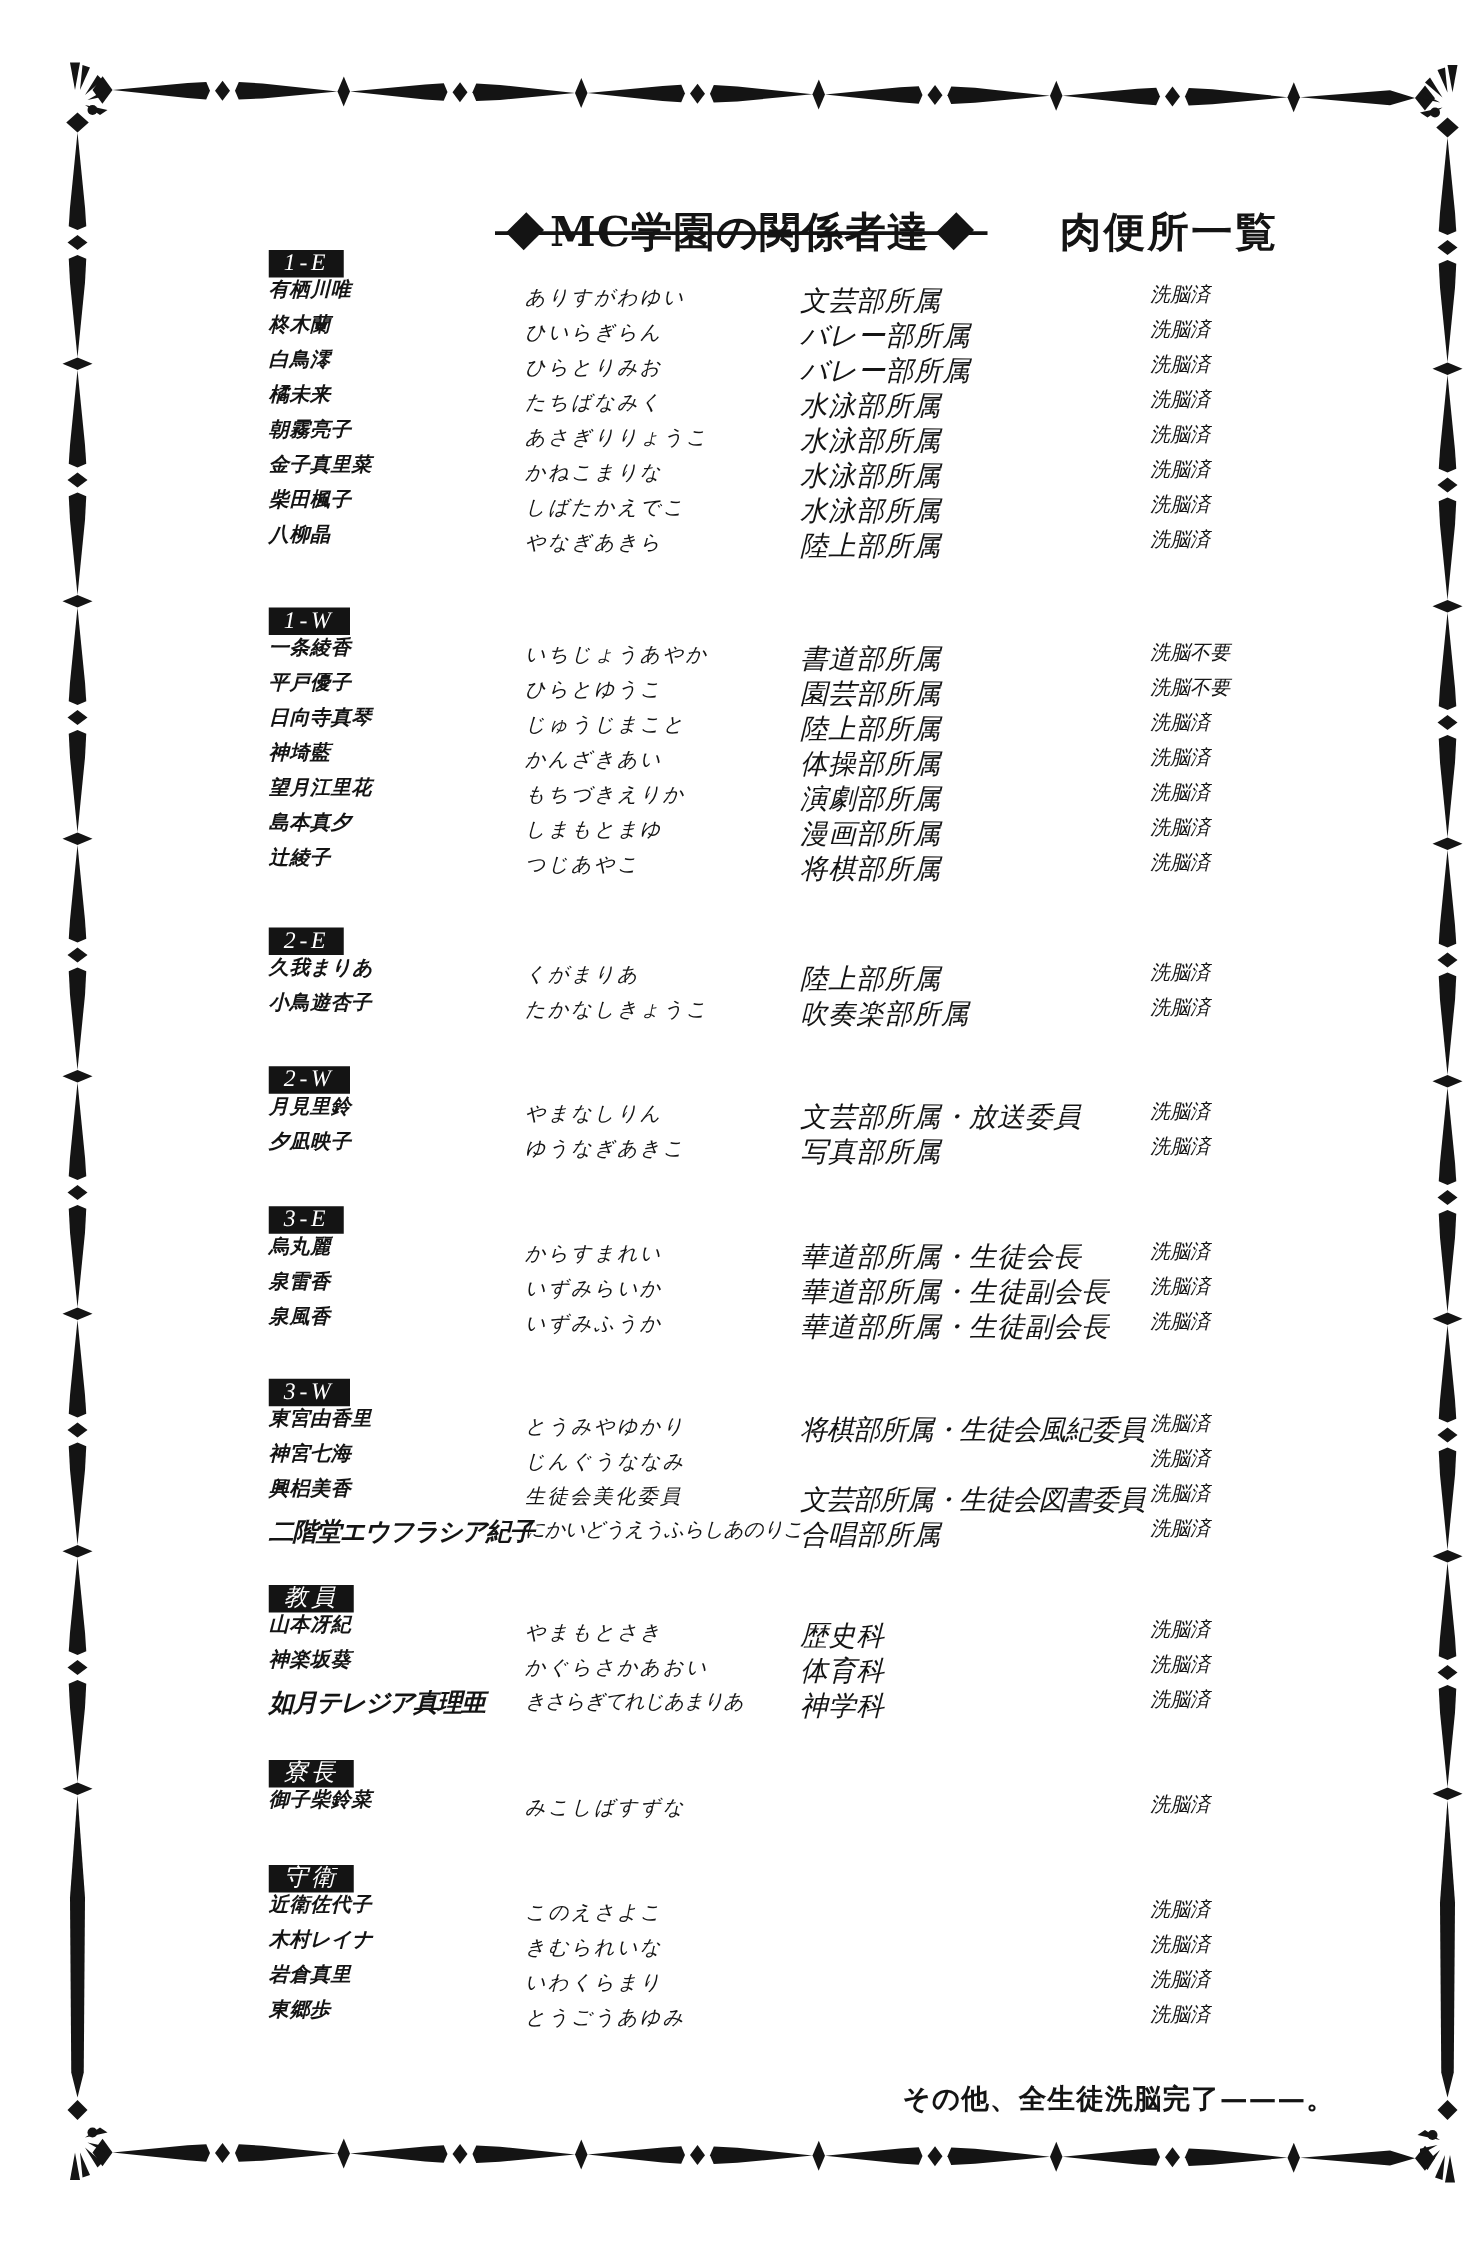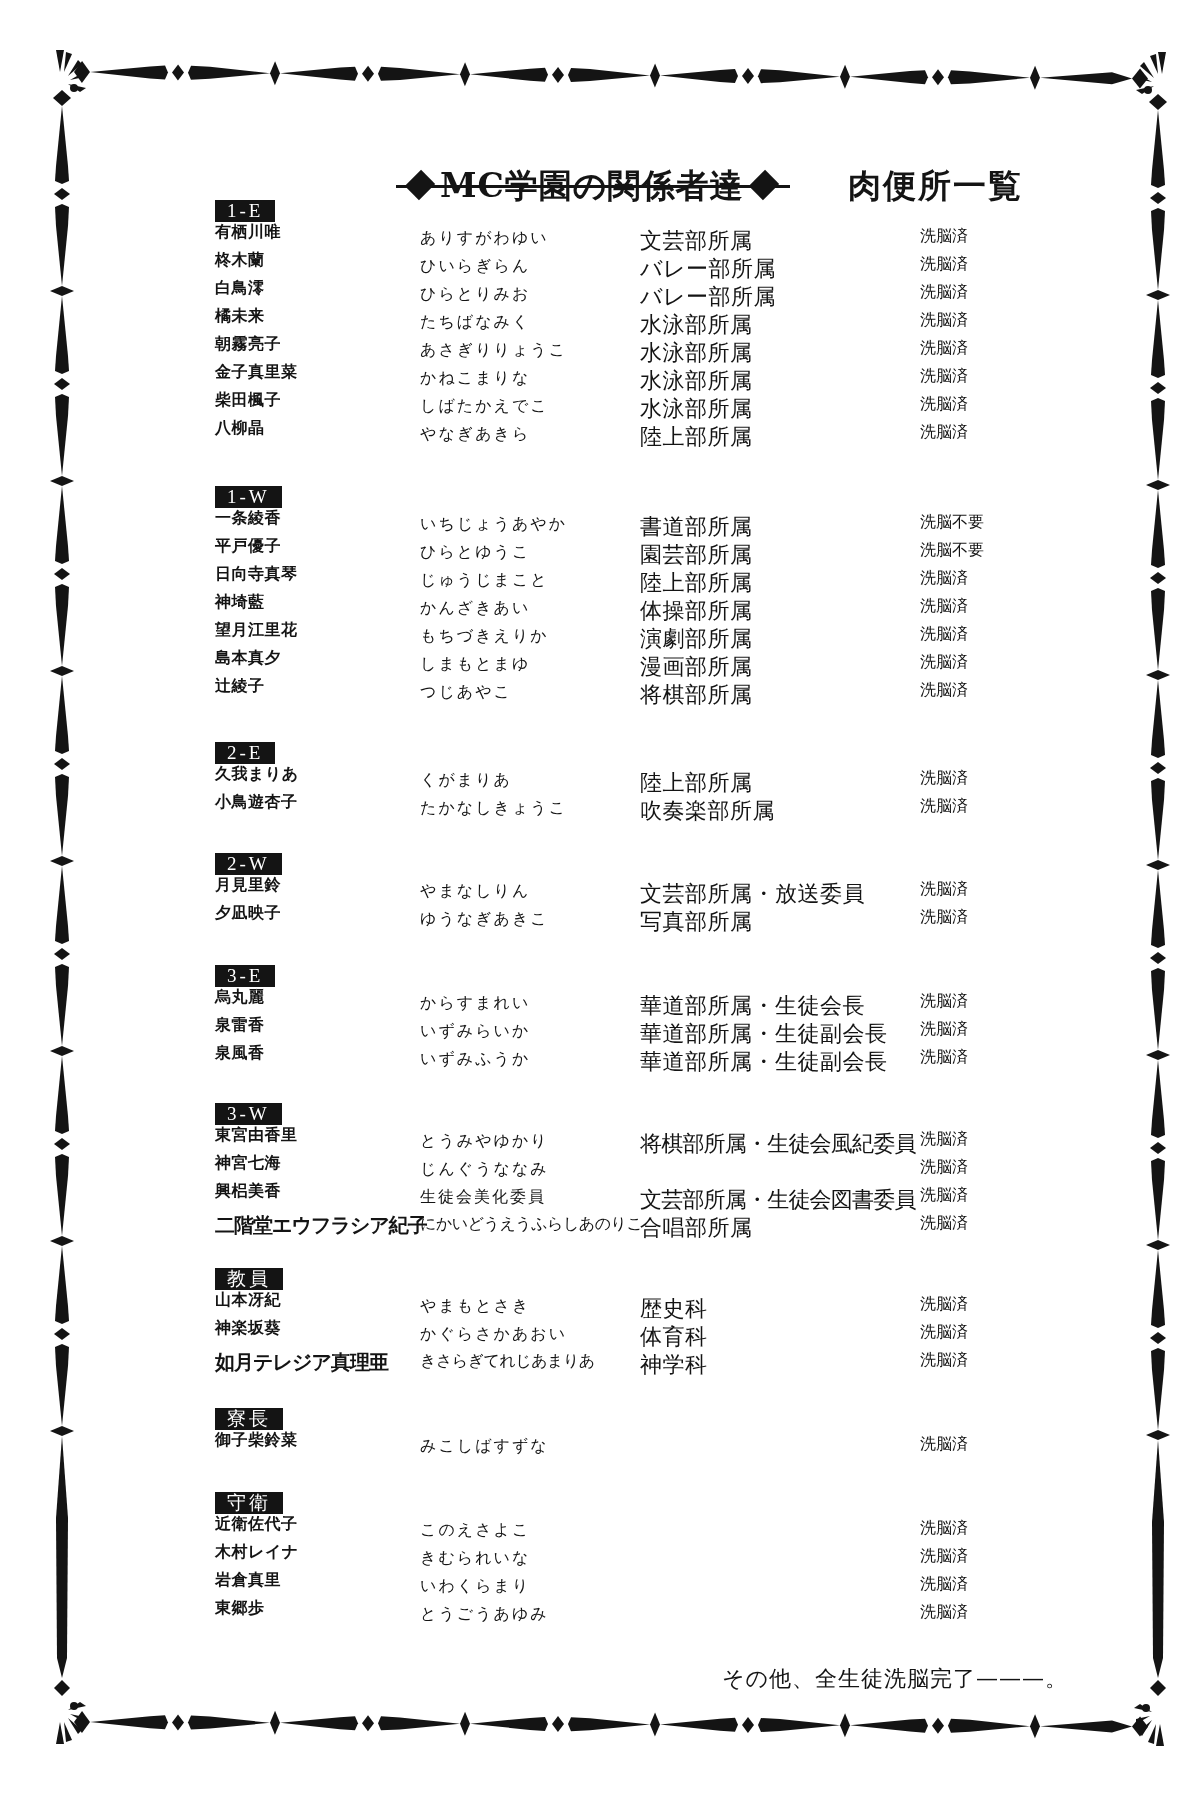--- a/index.html
+++ b/index.html
@@ -6,33 +6,33 @@
   body { width:1186px; height:1800px; position:relative; overflow:hidden; color:#141414;
          font-family:"DejaVu Serif","Liberation Serif",serif; }
   .frame { position:absolute; left:0; top:0; width:1186px; height:1800px; }
   .header { position:absolute; top:128px; left:400px; width:760px; height:50px;margin-top:36px; }
   .header .strike { position:absolute; left:0; top:0; font-size:33px; font-weight:bold; letter-spacing:1px;
          white-space:nowrap; }
   .header .strike .line { position:absolute; left:-4px; right:-6px; top:21px; height:3px; background:#141414; }
   .header .diamond { display:inline-block; width:20px; height:20px; background:#141414; transform:rotate(45deg) scaleY(1.15);
          margin:0 10px; vertical-align:middle; position:relative; top:-3px; }
   .header .title2 { position:absolute; left:448px; top:0; font-size:33px; font-weight:bold; letter-spacing:2px; white-space:nowrap; }
-  .section { position:absolute; left:215px; width:880px; }
+  .section { position:absolute; left:215px; width:880px;font-style:italic; }
   .sec-label { display:inline-block; background:#141414; color:#ffffff; font-size:19px; line-height:22px; height:22px;
          padding:0 12px; font-family:"Liberation Serif",serif; letter-spacing:3px; }
   .row { position:relative; height:28px; }
   .row span { position:absolute; white-space:nowrap; }
   .c-name { left:0; top:0; font-size:16px; font-weight:bold; letter-spacing:0.5px; }
   .c-name.small { font-size:20px; letter-spacing:-1px; top:3px; }
   .c-read { left:205px; top:6px; font-size:16px; letter-spacing:2px; }
   .c-read.small { font-size:16px; letter-spacing:-0.5px; top:5px; }
   .c-club { left:425px; top:4px; font-size:22px; letter-spacing:0.5px; }
   .c-club.tight { letter-spacing:-0.8px; }
   .c-status { left:705px; top:4px; font-size:16px; }
-  .footer { position:absolute; left:722px; top:1664px; font-size:22px; font-weight:normal; letter-spacing:1px; white-space:nowrap; }
+  .footer { position:absolute; left:722px; top:1664px; font-size:22px; font-weight:bold; letter-spacing:1px; white-space:nowrap; }
 </style>
 </head>
 <body>
 
 <svg class="frame" viewBox="0 0 1186 1800" xmlns="http://www.w3.org/2000/svg">
   <defs>
 
     <g id="hseg">
       <polygon points="0,0 60,-6 75,-7 78,0 75,7 60,6" fill="#141414"></polygon>
       <polygon points="82,0 88,-8 94,0 88,8" fill="#141414"></polygon>

